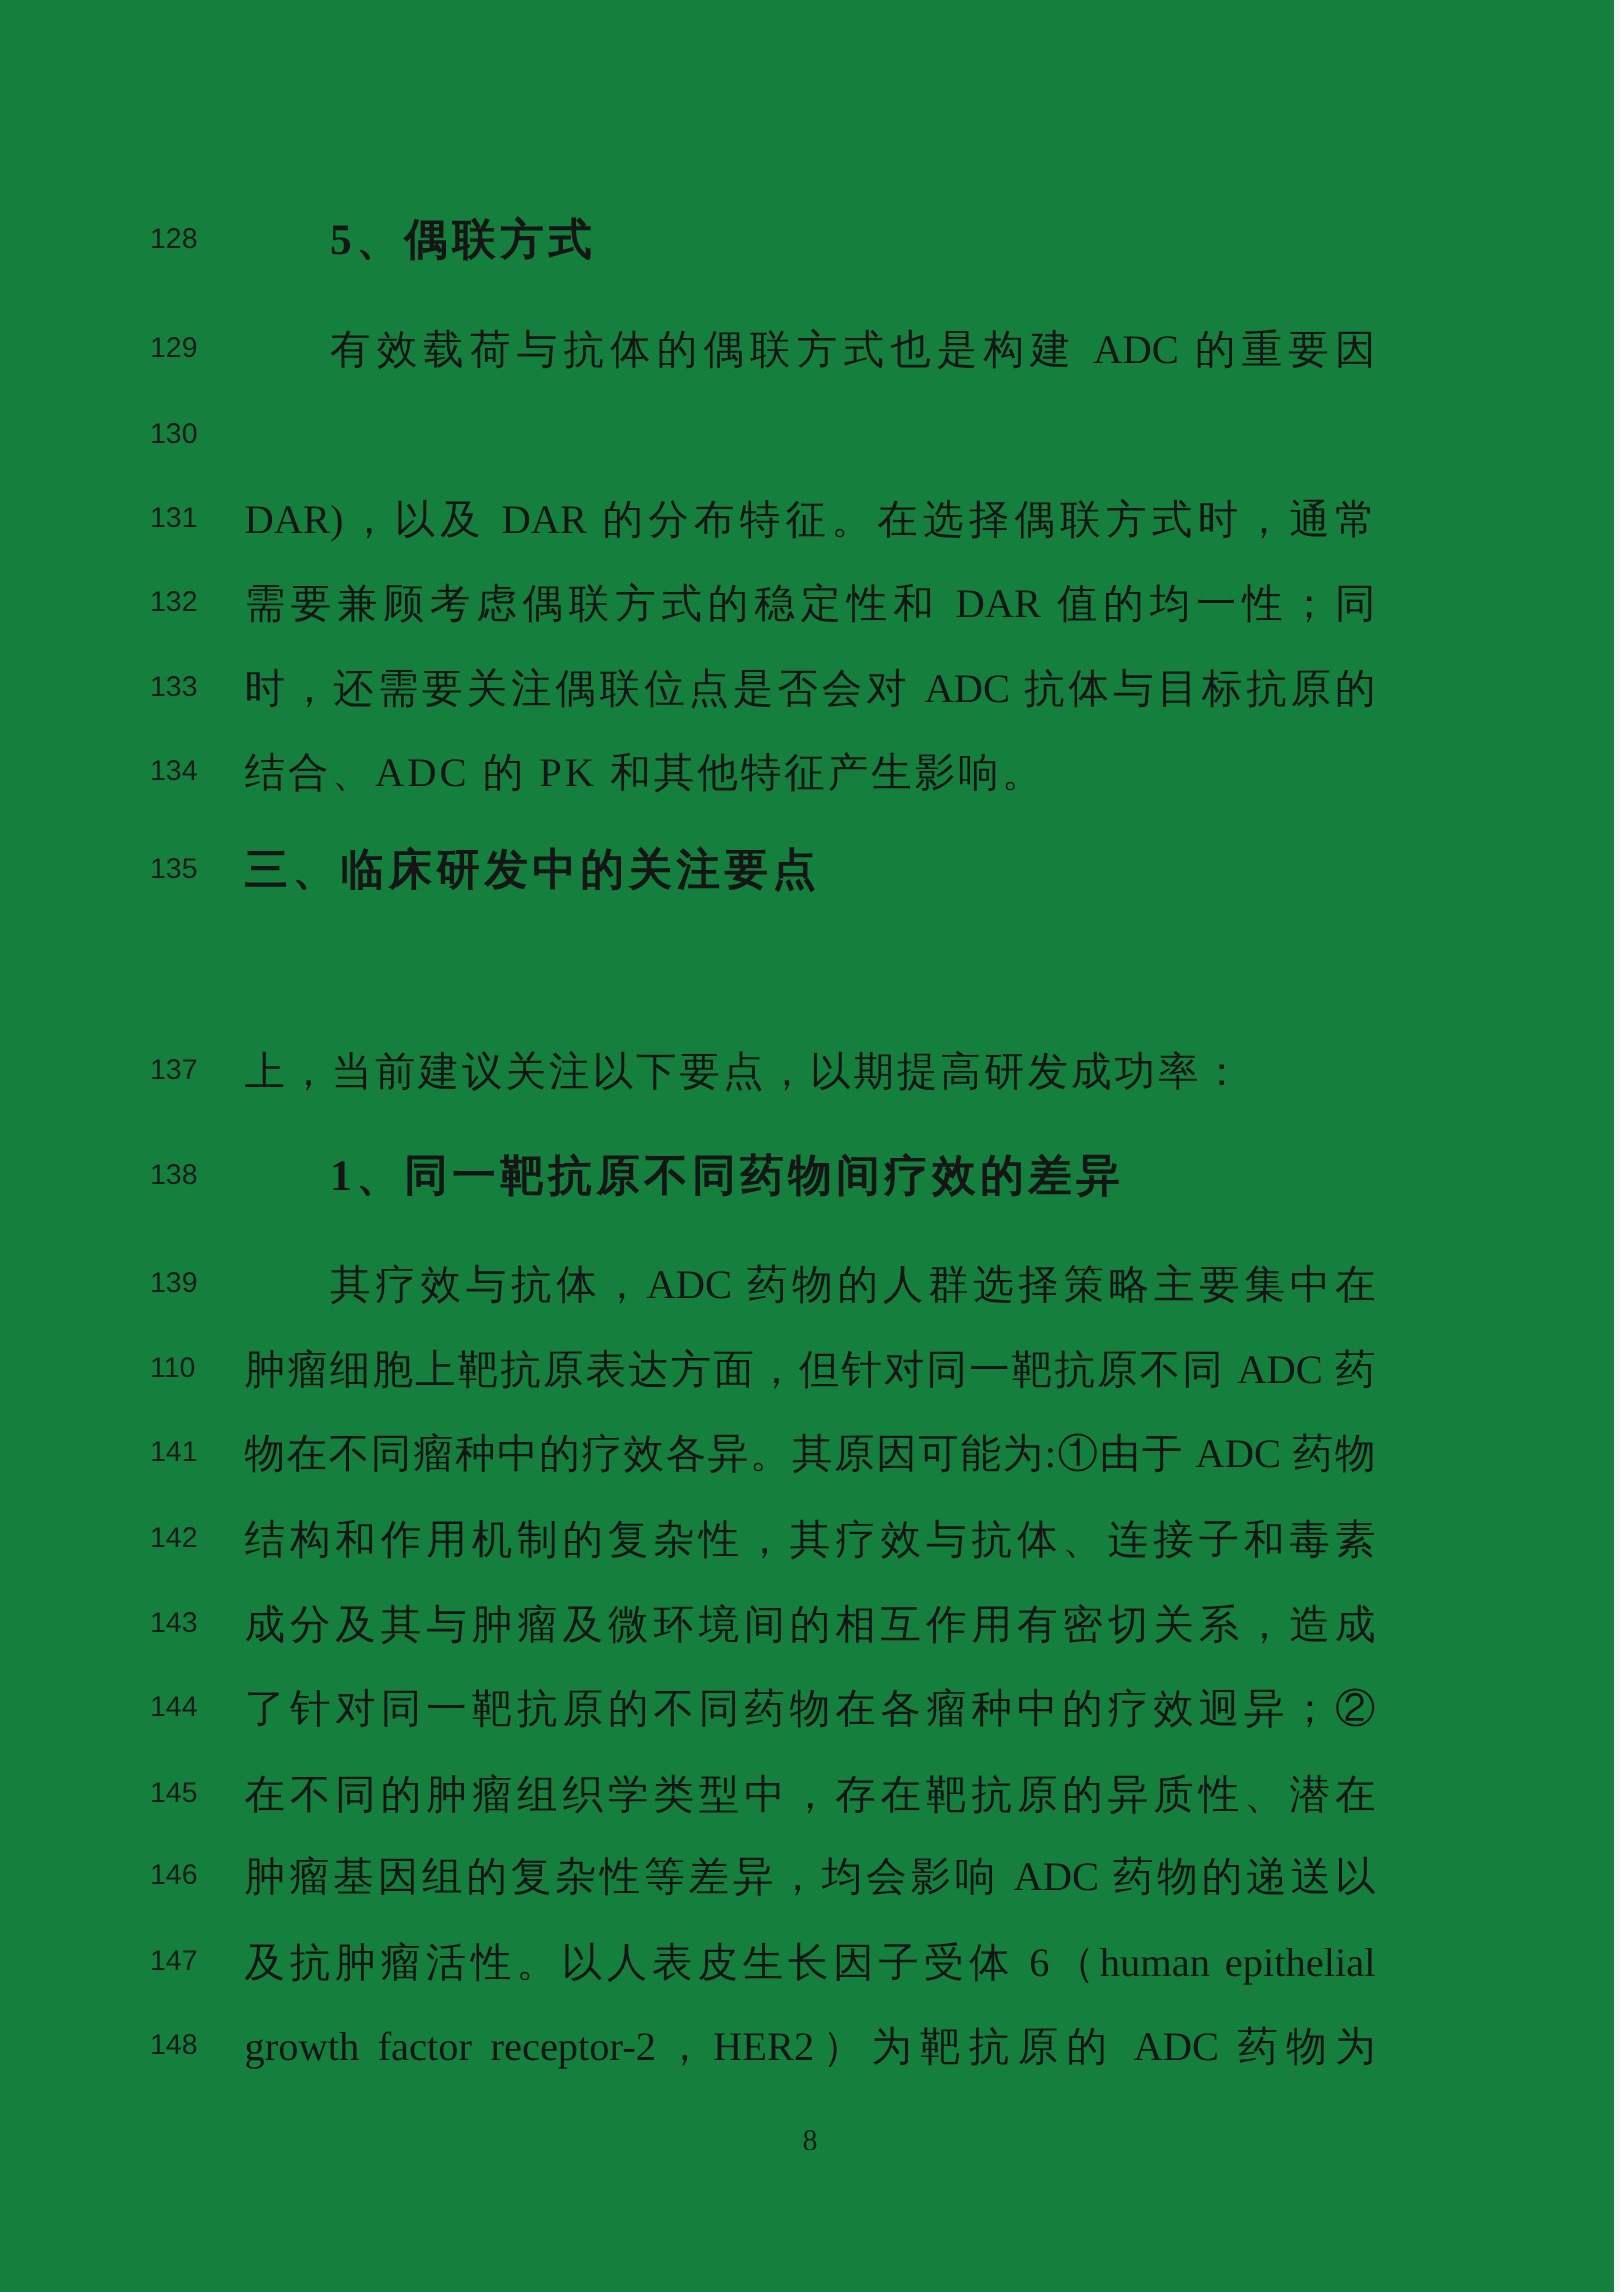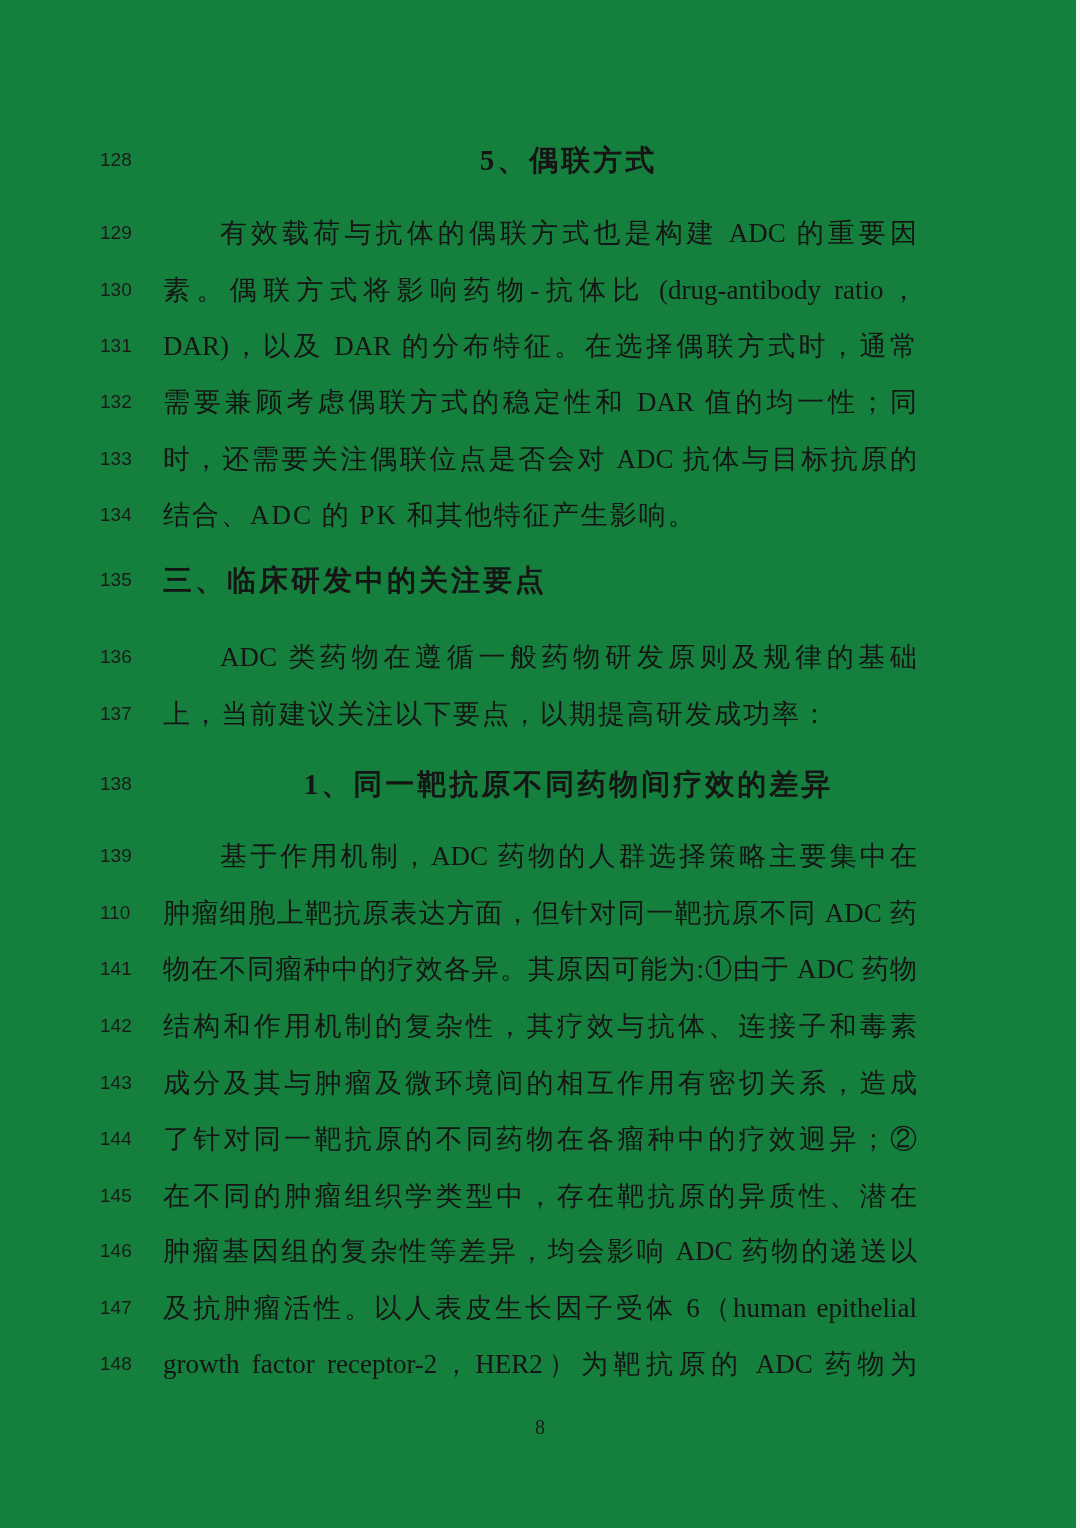--- a/index.html
+++ b/index.html
@@ -21,21 +21,21 @@
     line-height:56px;
     font-family:"Liberation Sans","DejaVu Sans",sans-serif;
     font-size:19px;color:#1b1b1b;
   }
   .txt{
     position:absolute;left:163px;top:0;width:754px;
     line-height:56px;font-size:27px;color:#151515;
     white-space:nowrap;
   }
   .just{text-align:justify;text-align-last:justify;white-space:normal;font-family:Liberation Serif, serif;}
-  .indent{text-indent:57px;text-align:center;}
+  .indent{text-indent:57px;}
   .short{letter-spacing:2px;}
   .heading{font-weight:700;font-size:29px;letter-spacing:3px;}
   .pagenum{
     position:absolute;top:1412px;left:0;width:1080px;height:30px;
     line-height:30px;text-align:center;
     font-size:20px;color:#1b1b1b;
   }
 </style>
 </head>
 <body>
@@ -47,21 +47,20 @@
     <div class="txt heading indent">5、偶联方式</div>
   </div>
 
   <div class="row" style="top:205px">
     <span class="num">129</span>
     <div class="txt just indent">有效载荷与抗体的偶联方式也是构建 ADC 的重要因</div>
   </div>
 
   <div class="row" style="top:262px">
     <span class="num">130</span>
-    <div class="txt just">素。偶联方式将影响药物-抗体比 (drug-antibody ratio，</div>
   </div>
 
   <div class="row" style="top:318px">
     <span class="num">131</span>
     <div class="txt just">DAR)，以及 DAR 的分布特征。在选择偶联方式时，通常</div>
   </div>
 
   <div class="row" style="top:374px">
     <span class="num">132</span>
     <div class="txt just">需要兼顾考虑偶联方式的稳定性和 DAR 值的均一性；同</div>
@@ -75,38 +74,34 @@
   <div class="row" style="top:487px">
     <span class="num">134</span>
     <div class="txt short">结合、ADC 的 PK 和其他特征产生影响。</div>
   </div>
 
   <div class="row" style="top:552px">
     <span class="num">135</span>
     <div class="txt heading">三、临床研发中的关注要点</div>
   </div>
 
-  <div class="row" style="top:629px">
-    <span class="num">136</span>
-    <div class="txt just indent">ADC 类药物在遵循一般药物研发原则及规律的基础</div>
-  </div>
 
   <div class="row" style="top:686px">
     <span class="num">137</span>
     <div class="txt short">上，当前建议关注以下要点，以期提高研发成功率：</div>
   </div>
 
   <div class="row" style="top:756px">
     <span class="num">138</span>
     <div class="txt heading indent">1、同一靶抗原不同药物间疗效的差异</div>
   </div>
 
   <div class="row" style="top:828px">
     <span class="num">139</span>
-    <div class="txt just indent">基于作用机制，ADC 药物的人群选择策略主要集中在</div>
+    <div class="txt just indent">其疗效与抗体，ADC 药物的人群选择策略主要集中在</div>
   </div>
 
   <div class="row" style="top:885px">
     <span class="num">110</span>
     <div class="txt just">肿瘤细胞上靶抗原表达方面，但针对同一靶抗原不同 ADC 药</div>
   </div>
 
   <div class="row" style="top:941px">
     <span class="num">141</span>
     <div class="txt just">物在不同瘤种中的疗效各异。其原因可能为:①由于 ADC 药物</div>

